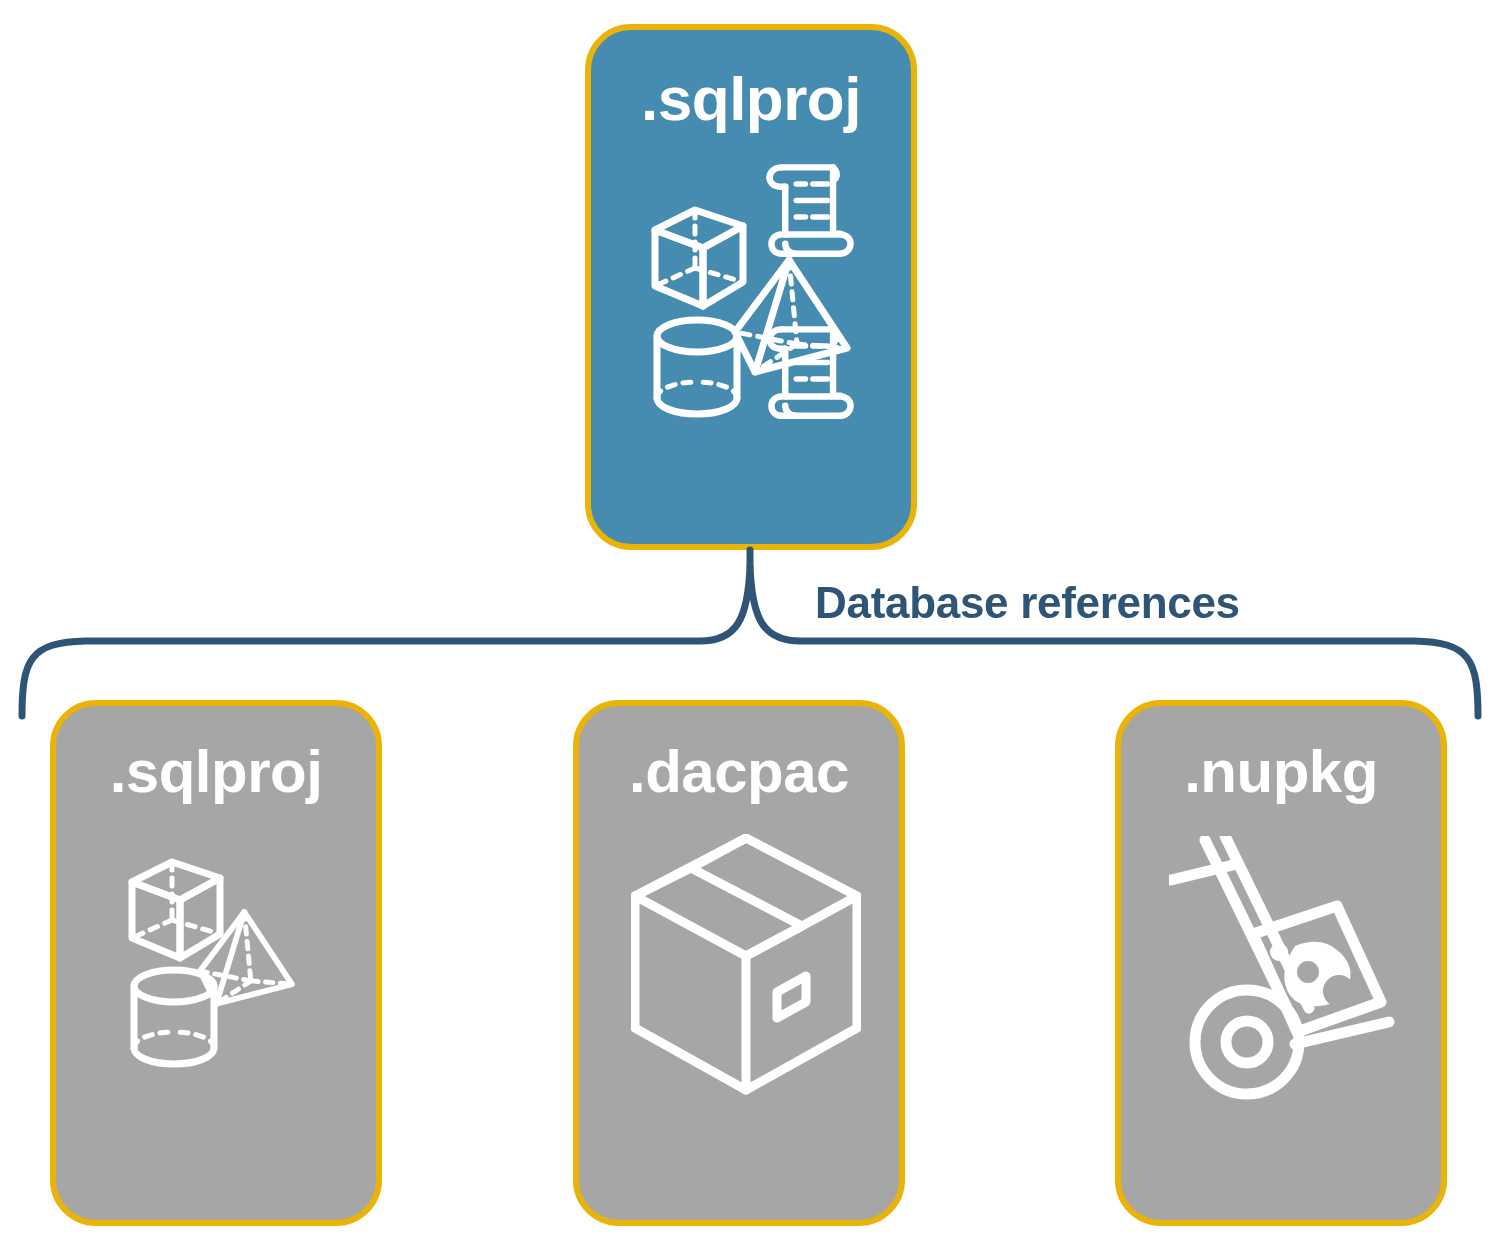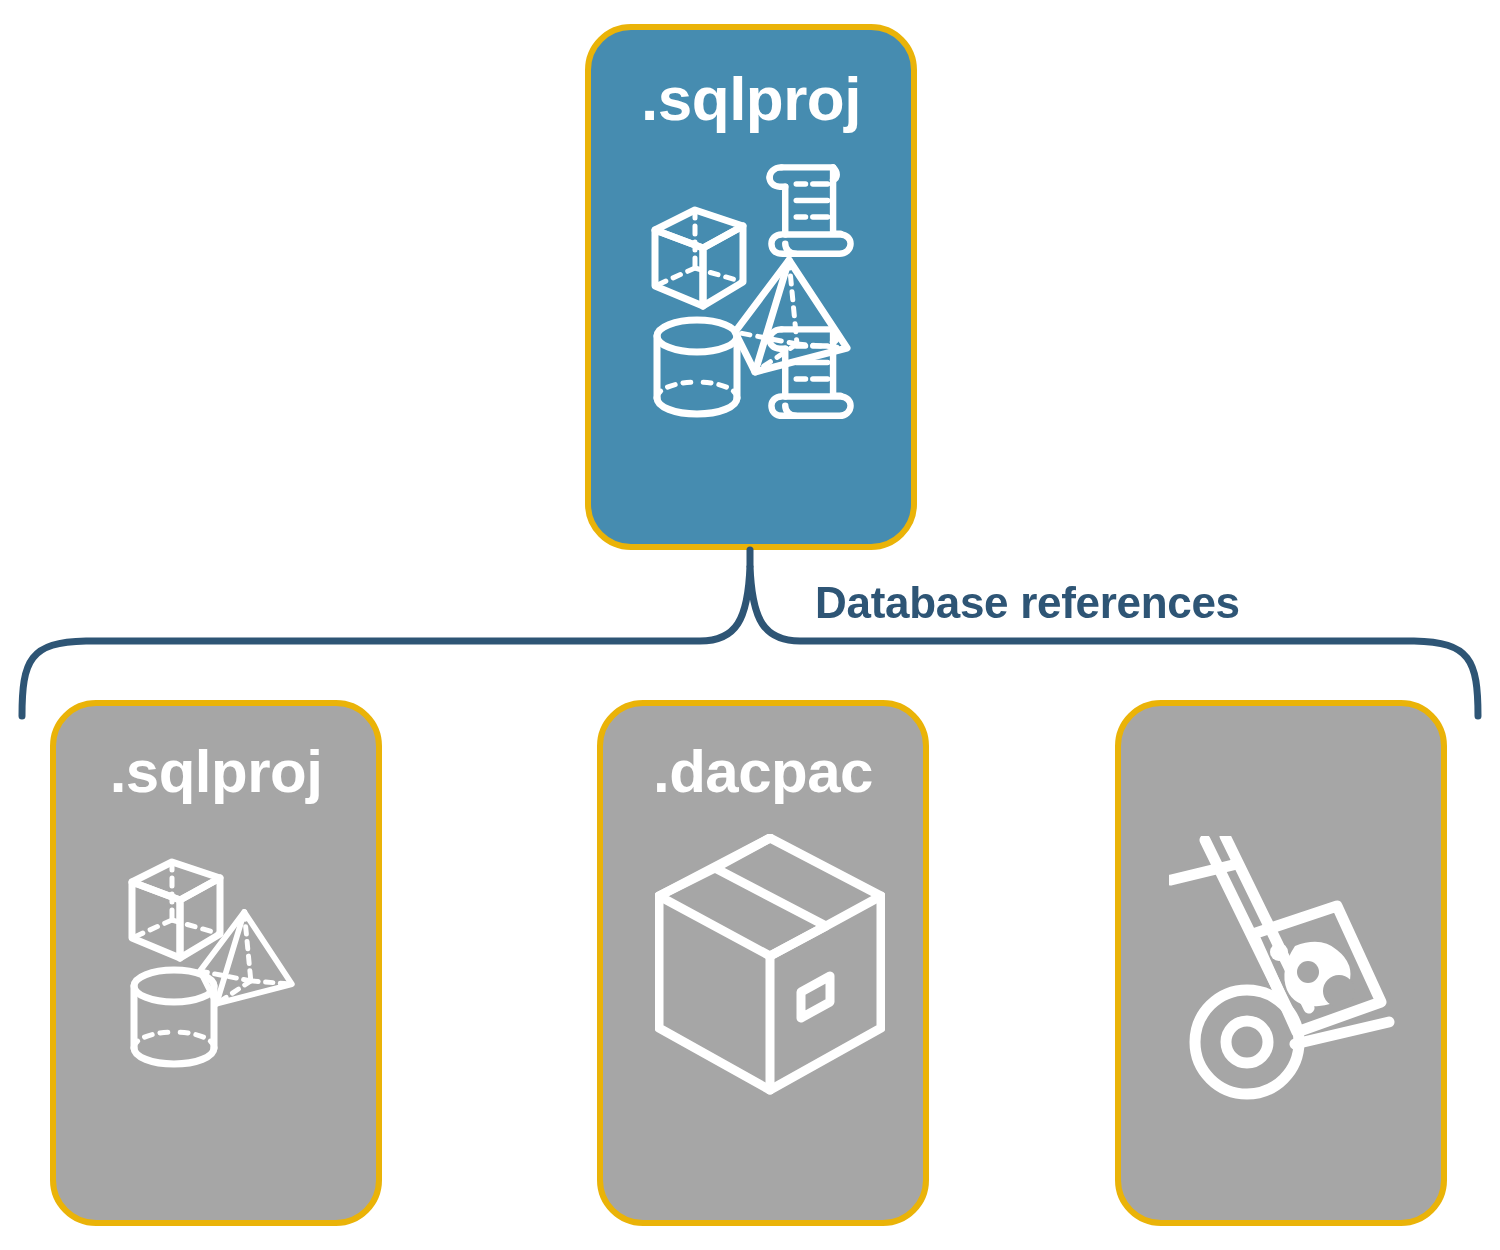--- a/index.html
+++ b/index.html
@@ -42,21 +42,21 @@
   }
 
   .card-ref {
     top: 700px;
     width: 332px;
     height: 526px;
     background: #A6A6A6;
   }
 
   .card-ref-1 { left: 50px; }
-  .card-ref-2 { left: 597px; }
+  .card-ref-2 { left: 573px; }
   .card-ref-3 { left: 1115px; }
 
   .card-title {
     color: #ffffff;
     font-size: 62px;
     font-weight: bold;
     line-height: 1;
     letter-spacing: -0.5px;
     margin-top: 38px;
     white-space: nowrap;
@@ -254,20 +254,21 @@
         <path d="M60 34 L115 4"></path>
 
         <path d="M115 122 L115 256"></path>
 
         <path d="M146 158 L175 142 L175 168 L146 184 Z"></path>
       </svg>
     </div>
   </div>
 
   <div class="card card-ref card-ref-3">
+    <div class="card-title">.nupkg</div>
 
     <div class="card-icon icon-dolly">
       <svg width="240" height="270" viewBox="0 0 240 270" fill="none" stroke="#ffffff" stroke-width="11" stroke-linecap="round" stroke-linejoin="round">
 
         <g>
           <line x1="2" y1="44" x2="68" y2="28"></line>
           <line x1="36" y1="4" x2="120" y2="176"></line>
           <line x1="56" y1="0" x2="140" y2="172"></line>
 
           <line x1="126" y1="208" x2="220" y2="186"></line>

